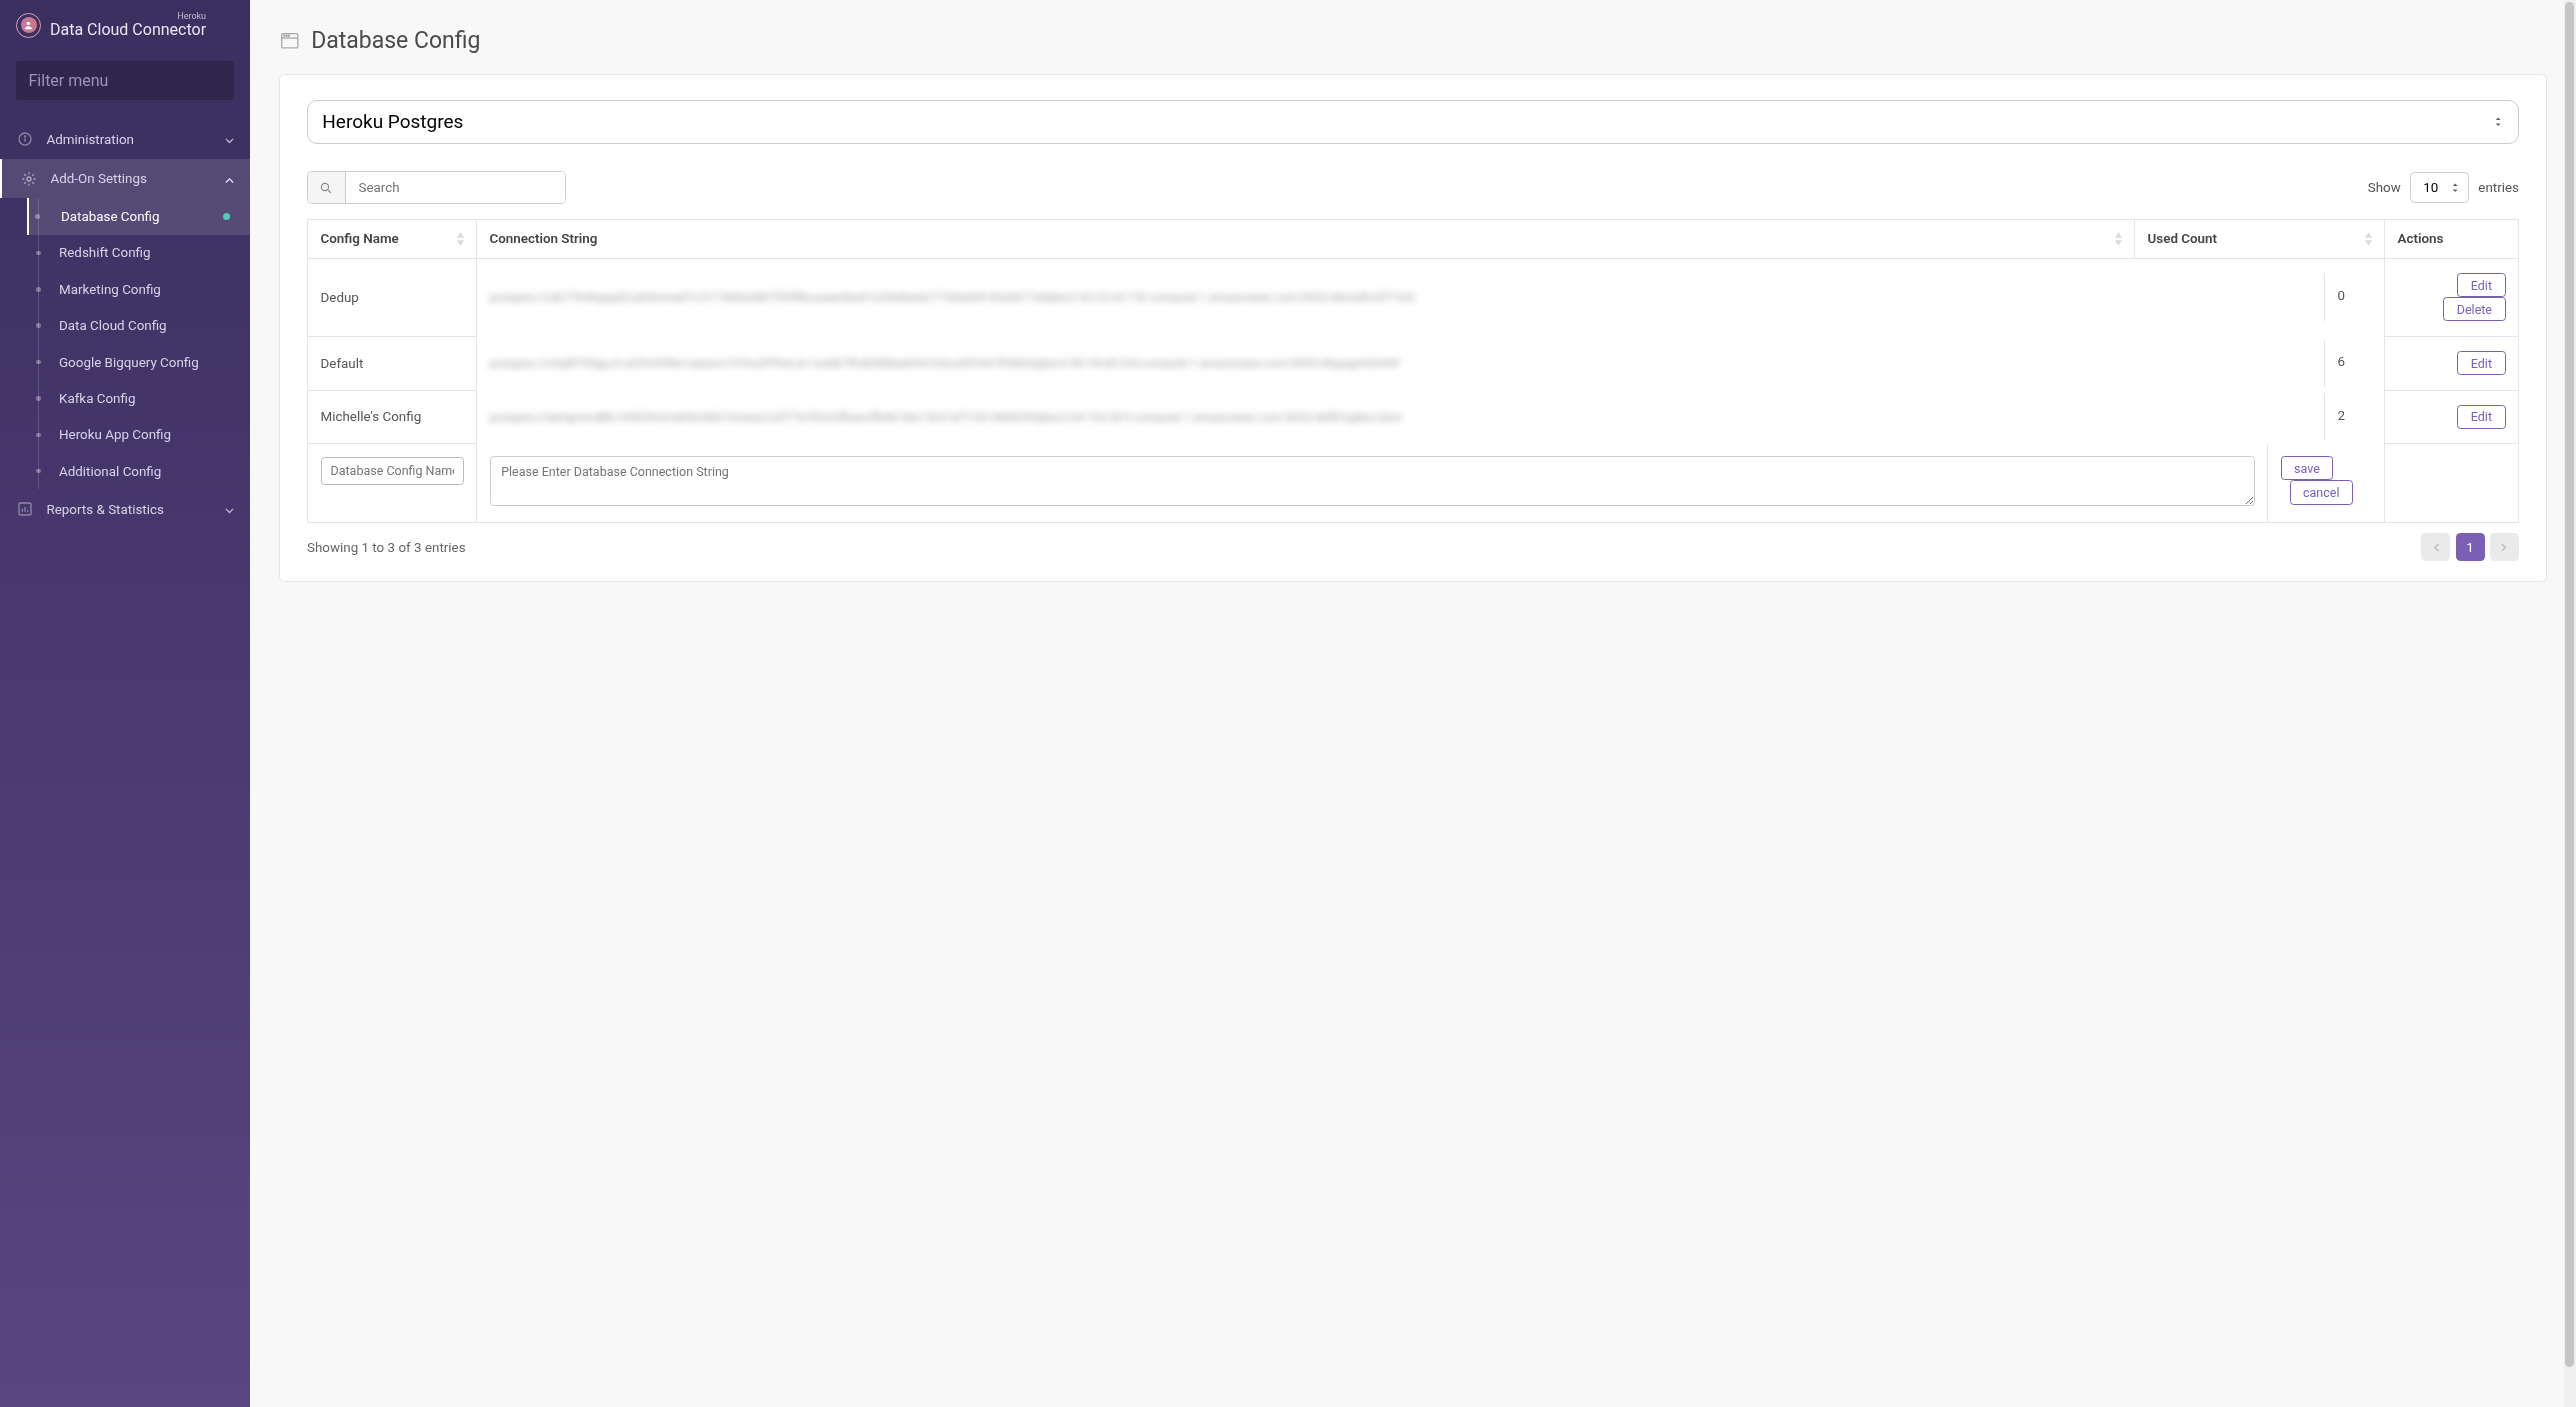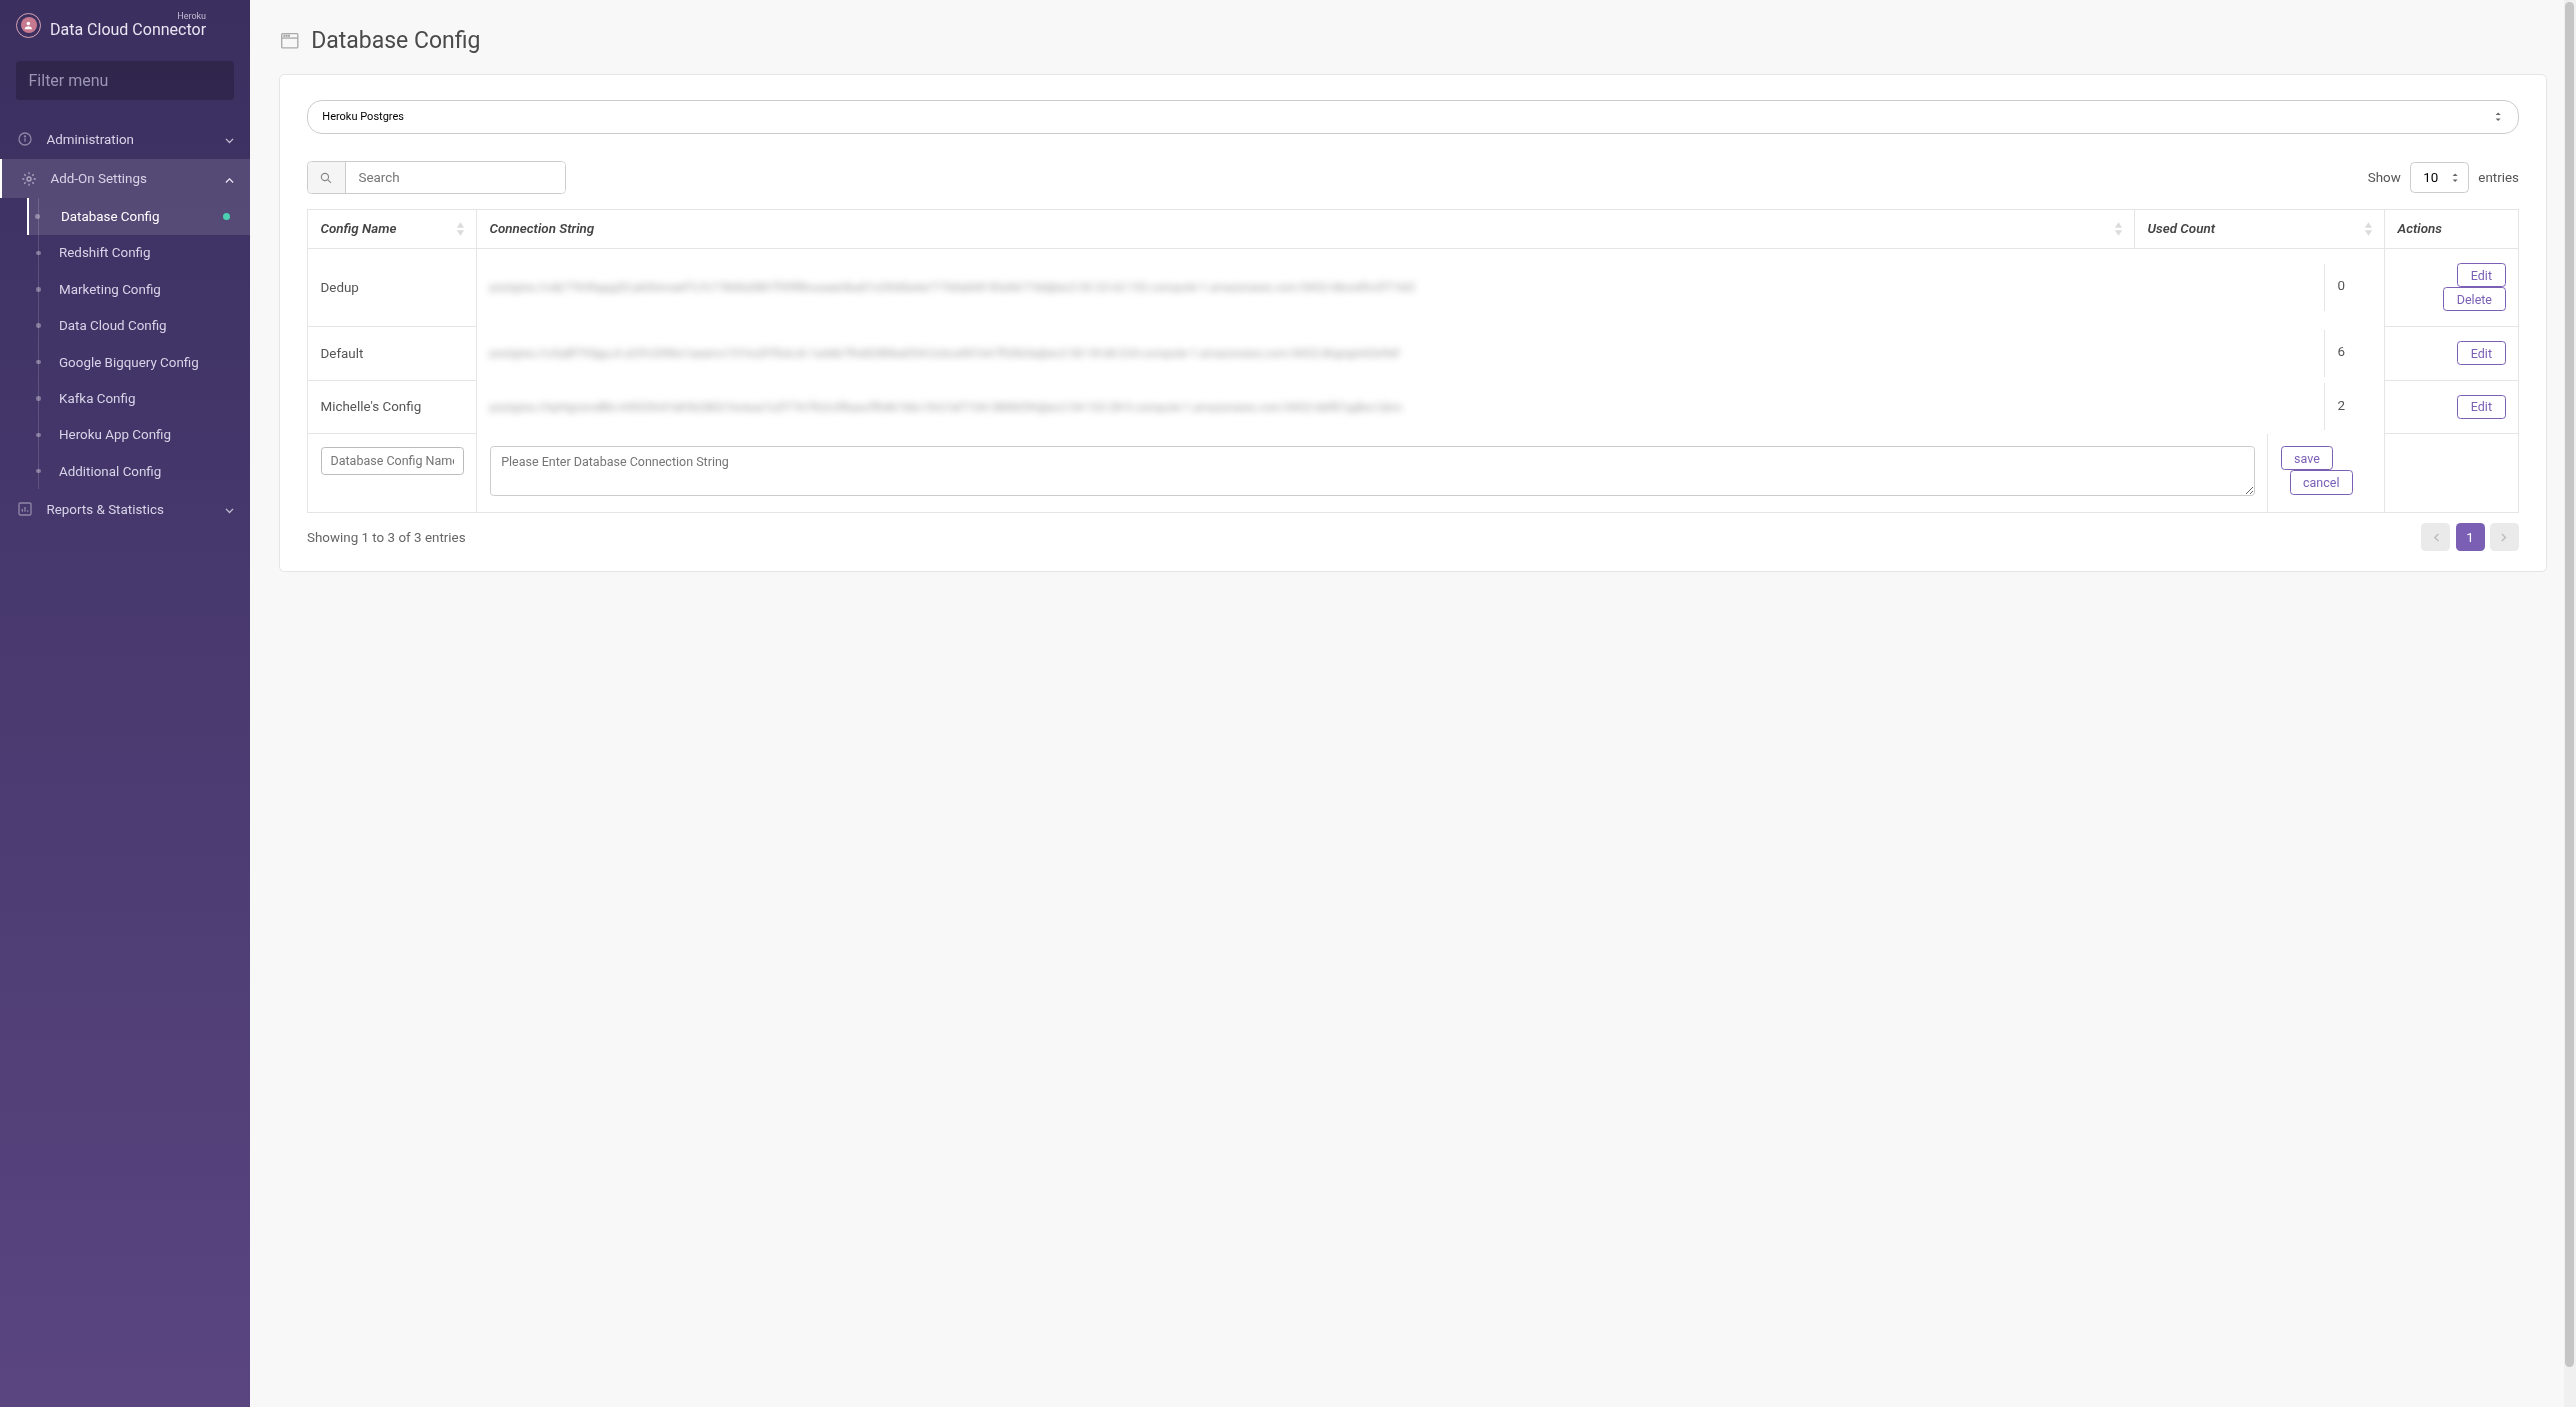--- a/index.html
+++ b/index.html
@@ -271,22 +271,22 @@
 
     .select-wrapper {
       position: relative;
       margin-bottom: 27px;
     }
 
     .select {
       width: 100%;
       padding: 9.8px 14.3px;
       border: 0.9px solid #ccc;
-      border-radius: 15px;
-      font-size: 11px;
+      border-radius: 10px;
+      font-size: 19px;
       background: #fff;
       appearance: none;
       cursor: pointer;
     }
 
     .select-arrows {
       position: absolute;
       right: 18px;
       top: 50%;
       transform: translateY(-50%);
@@ -360,21 +360,20 @@
 
     th {
       text-align: left;
       padding: 11.6px 12.5px;
       font-size: 13.4px;
       font-weight: 600;
       color: #444;
       border: 0.9px solid #e5e5e5;
       background: #fff;
       position: relative;
-      font-style: italic;
     }
 
     th.center { }
 
     .sort-icons {
       position: absolute;
       right: 10.7px;
       top: 50%;
       transform: translateY(-50%);
       display: flex;

